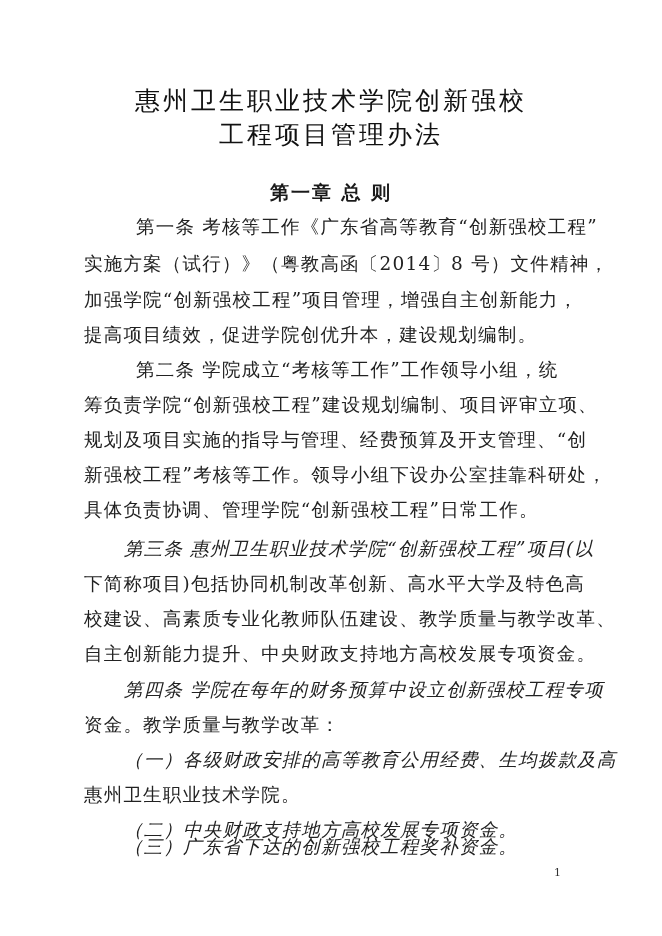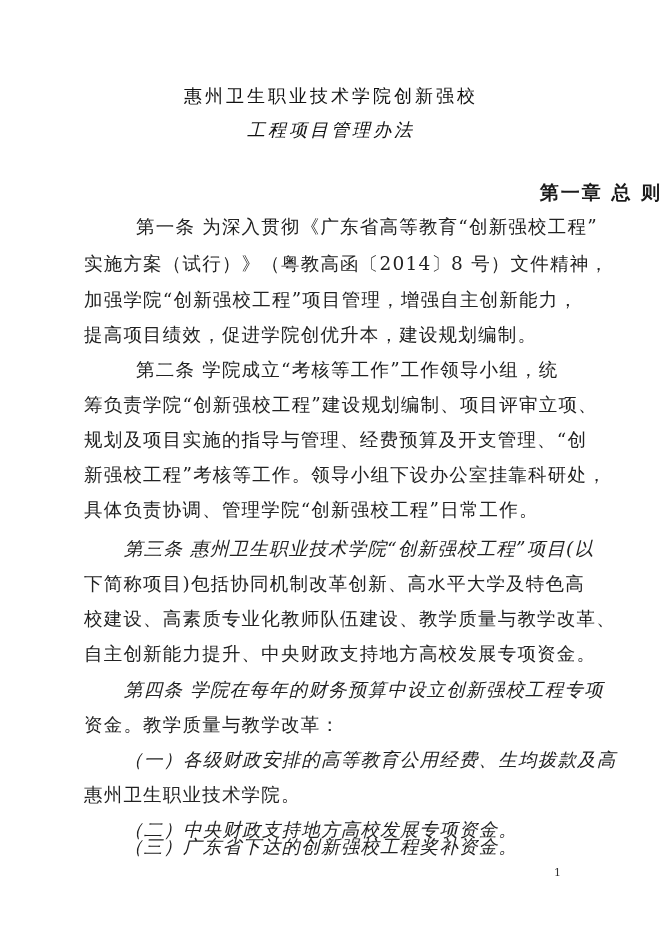--- a/index.html
+++ b/index.html
@@ -1,38 +1,38 @@
 <!DOCTYPE html>
 <html><head>
   <meta charset="utf-8">
   <style>
     html, body { margin: 0; padding: 0; background: #ffffff; }
     body { width: 662px; height: 936px; position: relative; overflow: hidden;
            font-family: "DejaVu Serif", "Liberation Serif", serif; color: #1a1a1a; }
     .title { position: absolute; left: 0; width: 662px; text-align: center;
-             font-size: 18px; letter-spacing: 3px; color: #111; }
+             font-size: 25px; letter-spacing: 3px; color: #111; }
     .t1 { top: 84px; }
-    .t2 { top: 118px; font-style: italic; }
-    .chapter { position: absolute; top: 180px; left: 0; width: 662px; text-align: right;
+    .t2 { top: 118px; }
+    .chapter { position: absolute; top: 180px; left: 0; width: 662px; text-align: center;
                font-size: 19px; font-weight: bold; letter-spacing: 2px; font-family: "DejaVu Sans", sans-serif; }
     .line { position: absolute; left: 84px; width: 480px; font-size: 18.5px; white-space: nowrap;
             letter-spacing: 1.2px; color: #222; }
     .ind { left: 136px; width: 444px; }
     .ind3 { left: 124px; font-style: italic; }
     .pagenum { position: absolute; left: 554px; top: 866px; font-size: 11px; color: #333; }
   </style>
 </head>
 <body>
 
 <div>
   <div class="title t1">惠州卫生职业技术学院创新强校</div>
   <div class="title t2">工程项目管理办法</div>
   <div class="chapter">第一章 总 则</div>
 
-  <div class="line ind" style="top:214px">第一条 为深入贯彻《广东省高等教育“创新强校工程”</div>
+  <div class="line ind" style="top:214px">第一条 考核等工作《广东省高等教育“创新强校工程”</div>
   <div class="line" style="top:251px">实施方案（试行）》（粤教高函〔2014〕8 号）文件精神，</div>
   <div class="line" style="top:287px">加强学院“创新强校工程”项目管理，增强自主创新能力，</div>
   <div class="line" style="top:322px">提高项目绩效，促进学院创优升本，建设规划编制。</div>
 
   <div class="line ind" style="top:357px">第二条 学院成立“考核等工作”工作领导小组，统</div>
   <div class="line" style="top:392px">筹负责学院“创新强校工程”建设规划编制、项目评审立项、</div>
   <div class="line" style="top:427px">规划及项目实施的指导与管理、经费预算及开支管理、“创</div>
   <div class="line" style="top:462px">新强校工程”考核等工作。领导小组下设办公室挂靠科研处，</div>
   <div class="line" style="top:497px">具体负责协调、管理学院“创新强校工程”日常工作。</div>
 

